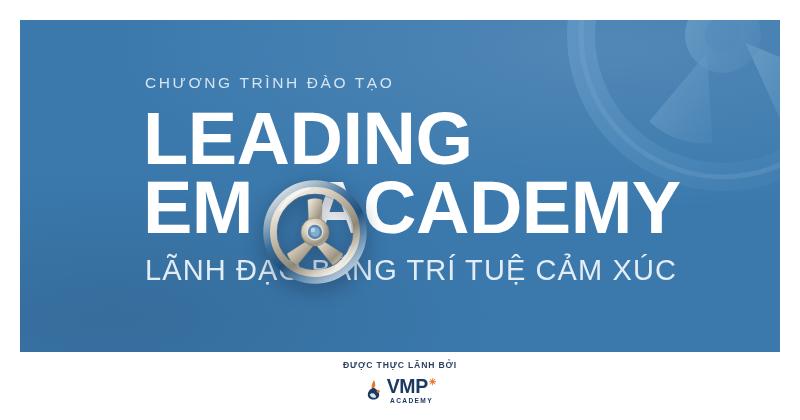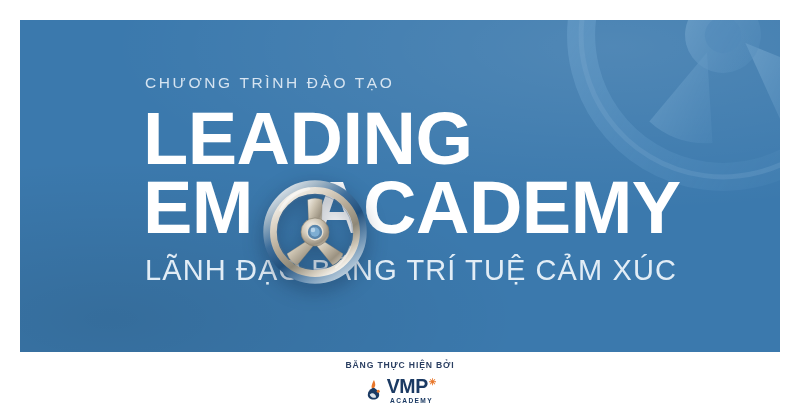--- a/index.html
+++ b/index.html
@@ -276,21 +276,21 @@
         <circle cx="100" cy="100" r="9" fill="#7eaed3"></circle>
         <circle cx="96" cy="96" r="4.5" fill="#cfe4f3" fill-opacity="0.7"></circle>
 
         <path d="M34 58 A 80 80 0 0 1 88 17" fill="none" stroke="url(#hilite)" stroke-width="6" stroke-linecap="round"></path>
         <path d="M168 128 A 80 80 0 0 1 140 168" fill="none" stroke="#ffffff" stroke-opacity="0.40" stroke-width="4" stroke-linecap="round"></path>
       </svg>
     </div>
   </div>
 
   <div class="footer">
-    <div class="footer-label">BẰNG THỰC HIỆN BỞI</div>
+    <div class="footer-label">ĐƯỢC THỰC LÃNH BỞI</div>
 
     <div class="logo">
       <span class="logo-mark">
         <svg viewBox="0 0 40 46" xmlns="http://www.w3.org/2000/svg">
           <path d="M21 2 C24 9 25 13 22 18 C20 21 17 21 16 18 C15 14 18 8 21 2 Z" fill="#e8762a"></path>
           <path d="M18 19 C12 22 8 27 8 33 C8 39 13 43 20 43 C27 43 32 39 32 33 C32 28 28 23 22 19 Z" fill="#1b3a63"></path>
           <path d="M12 33 C14 30 18 29 21 31 C24 33 26 36 25 39 C21 41 15 39 12 33 Z" fill="#ffffff" fill-opacity="0.85"></path>
           <circle cx="30" cy="26" r="3.2" fill="#e8762a"></circle>
         </svg>
       </span>

